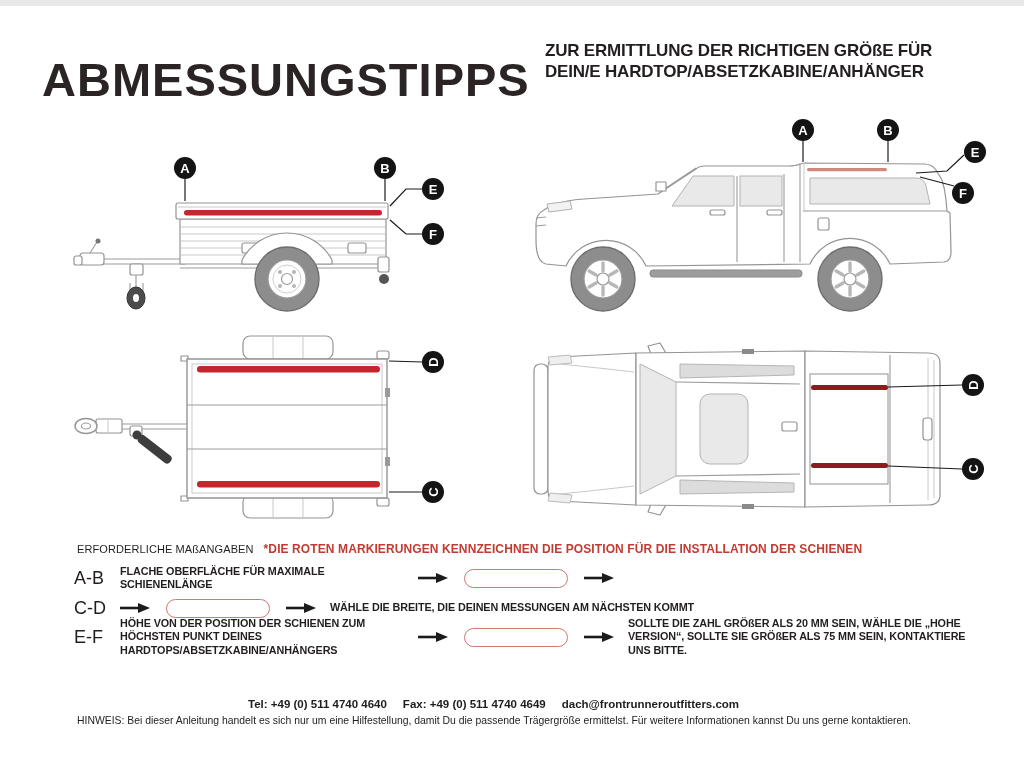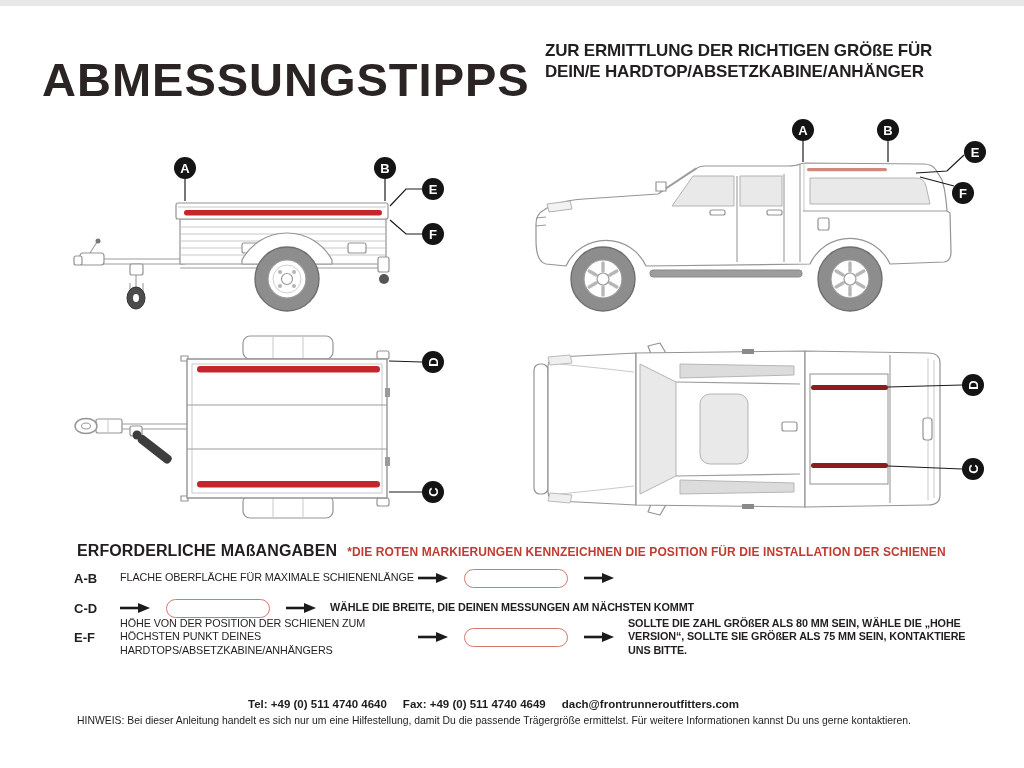--- a/index.html
+++ b/index.html
@@ -20,28 +20,28 @@
   .tire{fill:#8d8d8d;stroke:#6e6e6e;stroke-width:1.4;}
   .rim{fill:#fff;stroke:#9a9a9a;stroke-width:1.2;}
   .marker-circle{fill:#141414;}
   .marker-text{fill:#fff;font:700 13px "Liberation Sans",sans-serif;}
   .callout{stroke:#1b1b1b;stroke-width:1.2;fill:none;}
   .redstripe{fill:#c4262e;}
   .darkred{fill:#8e1b1e;}
 
   
   .m-heading-row{left:77px;top:536px;display:flex;gap:10px;align-items:baseline;}
-  .m-heading{font-size:16px;font-weight:700;letter-spacing:0.1px;}
+  .m-heading{font-size:11px;font-weight:400;letter-spacing:0.1px;}
   .m-rednote{font-size:12px;font-weight:700;color:#c23b32;letter-spacing:0.1px;}
   .m-row{left:74px;width:900px;display:flex;align-items:center;}
   .m-row-1{top:558px;height:28px;}
   .m-row-2{top:590px;height:24px;}
   .m-row-3{top:617px;height:28px;}
-  .m-id{width:46px;font-size:13px;font-weight:700;flex:0 0 auto;}
-  .m-desc{width:298px;font-size:10.8px;font-weight:400;line-height:13.5px;letter-spacing:-0.1px;flex:0 0 auto;}
+  .m-id{width:46px;font-size:18px;font-weight:400;flex:0 0 auto;}
+  .m-desc{width:298px;font-size:10.8px;font-weight:700;line-height:13.5px;letter-spacing:-0.1px;flex:0 0 auto;}
   .m-arrow{width:32px;flex:0 0 auto;display:flex;align-items:center;}
   .m-arrow.first{margin-right:14px;}
   .m-arrow.second{margin-right:12px;}
   .m-pill{width:102px;height:17px;border:1.4px solid #cf7a6f;border-radius:10px;flex:0 0 auto;margin-right:16px;background:#fff;}
   .m-instr{flex:1;font-size:10.8px;font-weight:700;line-height:13.5px;letter-spacing:-0.1px;}
 
   .footnote{left:77px;top:651px;width:905px;font-size:10.4px;line-height:14px;color:#1f1c1b;
             padding-left:10px;text-indent:-10px;}
   .hint{left:77px;top:708px;width:920px;font-size:10.4px;line-height:14px;color:#1f1c1b;}
   .footer{left:248px;top:692px;display:flex;gap:16px;font-size:11.5px;font-weight:700;color:#1f1c1b;}
@@ -344,21 +344,21 @@
           <polygon points="18,0 30,5 18,10" fill="#1b1b1b"></polygon>
         </svg>
     </span>
     <span class="m-pill"></span>
     <span class="m-arrow second">
       <svg width="30" height="10" viewBox="0 0 30 10">
           <line x1="0" y1="5" x2="20" y2="5" stroke="#1b1b1b" stroke-width="2.6"></line>
           <polygon points="18,0 30,5 18,10" fill="#1b1b1b"></polygon>
         </svg>
     </span>
-    <span class="m-instr">SOLLTE DIE ZAHL GRÖßER ALS 80 MM SEIN, WÄHLE DIE „HOHE VERSION“, SOLLTE SIE GRÖßER ALS 75 MM SEIN, KONTAKTIERE UNS BITTE.</span>
+    <span class="m-instr">SOLLTE DIE ZAHL GRÖßER ALS 20 MM SEIN, WÄHLE DIE „HOHE VERSION“, SOLLTE SIE GRÖßER ALS 75 MM SEIN, KONTAKTIERE UNS BITTE.</span>
   </div>
 
   <div class="abs hint">HINWEIS: Bei dieser Anleitung handelt es sich nur um eine Hilfestellung, damit Du die passende Trägergröße ermittelst. Für weitere Informationen kannst Du uns gerne kontaktieren.</div>
 
   <div class="abs footer">
     <span>Tel: +49 (0) 511 4740 4640</span>
     <span>Fax: +49 (0) 511 4740 4649</span>
     <span>dach@frontrunneroutfitters.com</span>
   </div>
 

